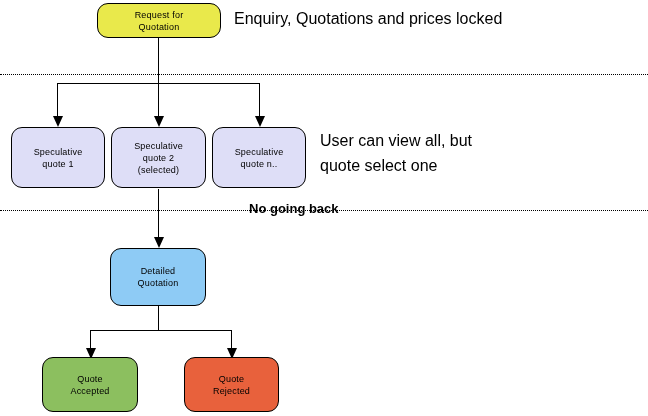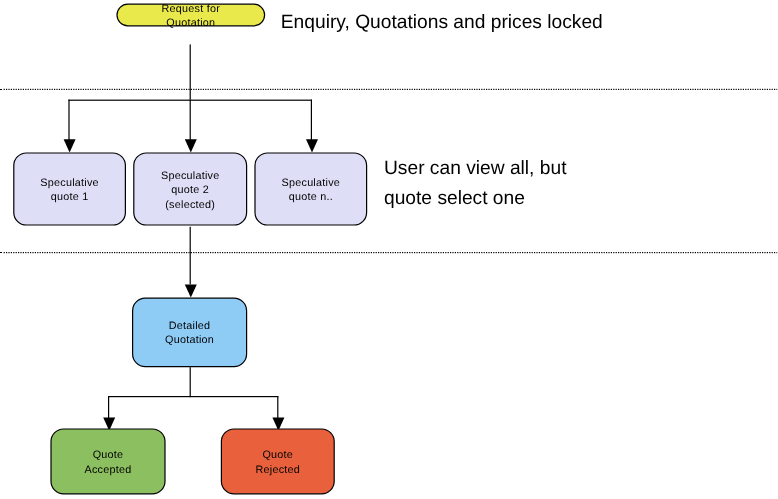--- a/index.html
+++ b/index.html
@@ -104,20 +104,21 @@
   }
 </style>
 </head>
 <body>
 
 <div id="canvas">
 
   <div class="sep" style="top:74px;"></div>
 
   <div class="sep" style="top:210px;"></div>
+  <div class="sep-label" style="left:249px; top:201px;">No going back</div>
 
   <div class="vline" style="left:158px; top:37px; height:46px;"></div>
   <div class="hline" style="left:57px; top:83px; width:203px;"></div>
 
   <div class="vline" style="left:57px; top:83px; height:35px;"></div>
   <div class="arrowhead" style="left:53px; top:116px;"></div>
 
   <div class="vline" style="left:158px; top:83px; height:35px;"></div>
   <div class="arrowhead" style="left:154px; top:116px;"></div>
 
@@ -129,21 +130,21 @@
 
   <div class="vline" style="left:158px; top:306px; height:25px;"></div>
   <div class="hline" style="left:90px; top:330px; width:142px;"></div>
 
   <div class="vline" style="left:90px; top:330px; height:22px;"></div>
   <div class="arrowhead" style="left:86px; top:348px;"></div>
 
   <div class="vline" style="left:231px; top:330px; height:22px;"></div>
   <div class="arrowhead" style="left:227px; top:348px;"></div>
 
-  <div class="node rfq" style="left:97px; top:3px; width:124px; height:19px;">Request for
+  <div class="node rfq" style="left:97px; top:3px; width:124px; height:35px;">Request for
 Quotation</div>
 
   <div class="node spec" style="left:11px; top:127px; width:94px; height:61px;">Speculative
 quote 1</div>
 
   <div class="node spec" style="left:111px; top:127px; width:95px; height:61px;">Speculative
 quote 2
 (selected)</div>
 
   <div class="node spec" style="left:212px; top:127px; width:94px; height:61px;">Speculative

